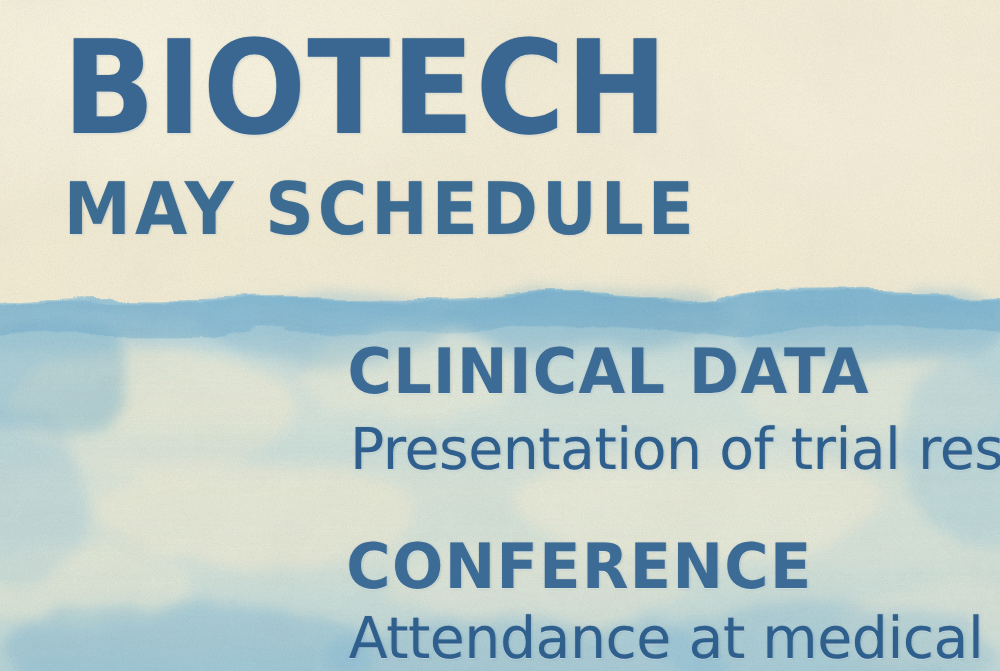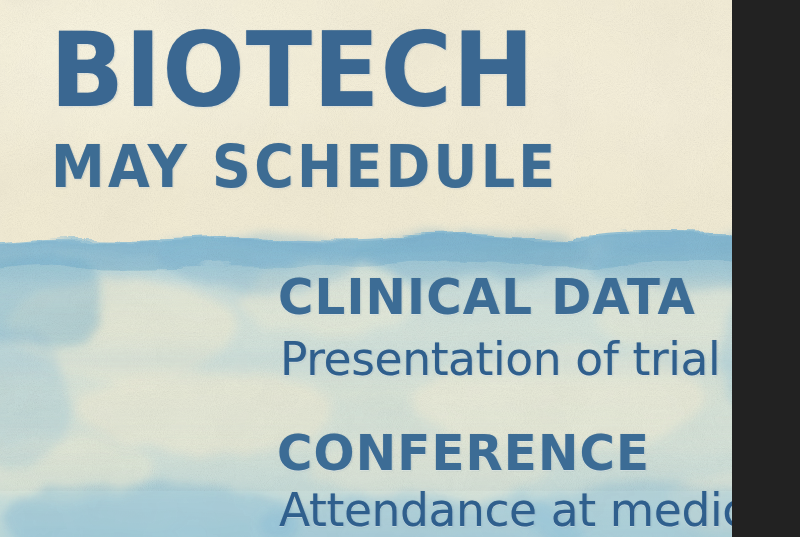--- a/index.html
+++ b/index.html
@@ -4,21 +4,21 @@
 <title>Biotech May Schedule Poster</title>
 <style>
   html, body {
     margin: 0;
     padding: 0;
     background: #222;
   }
 
   .poster {
     position: relative;
-    width: 732px;
+    width: 800px;
     height: 537px;
     overflow: hidden;
     background-color: #86efac;
     font-family: "DejaVu Sans", sans-serif;
     -webkit-font-smoothing: antialiased;
   }
 
   
   .paper-base {
     position: absolute;

